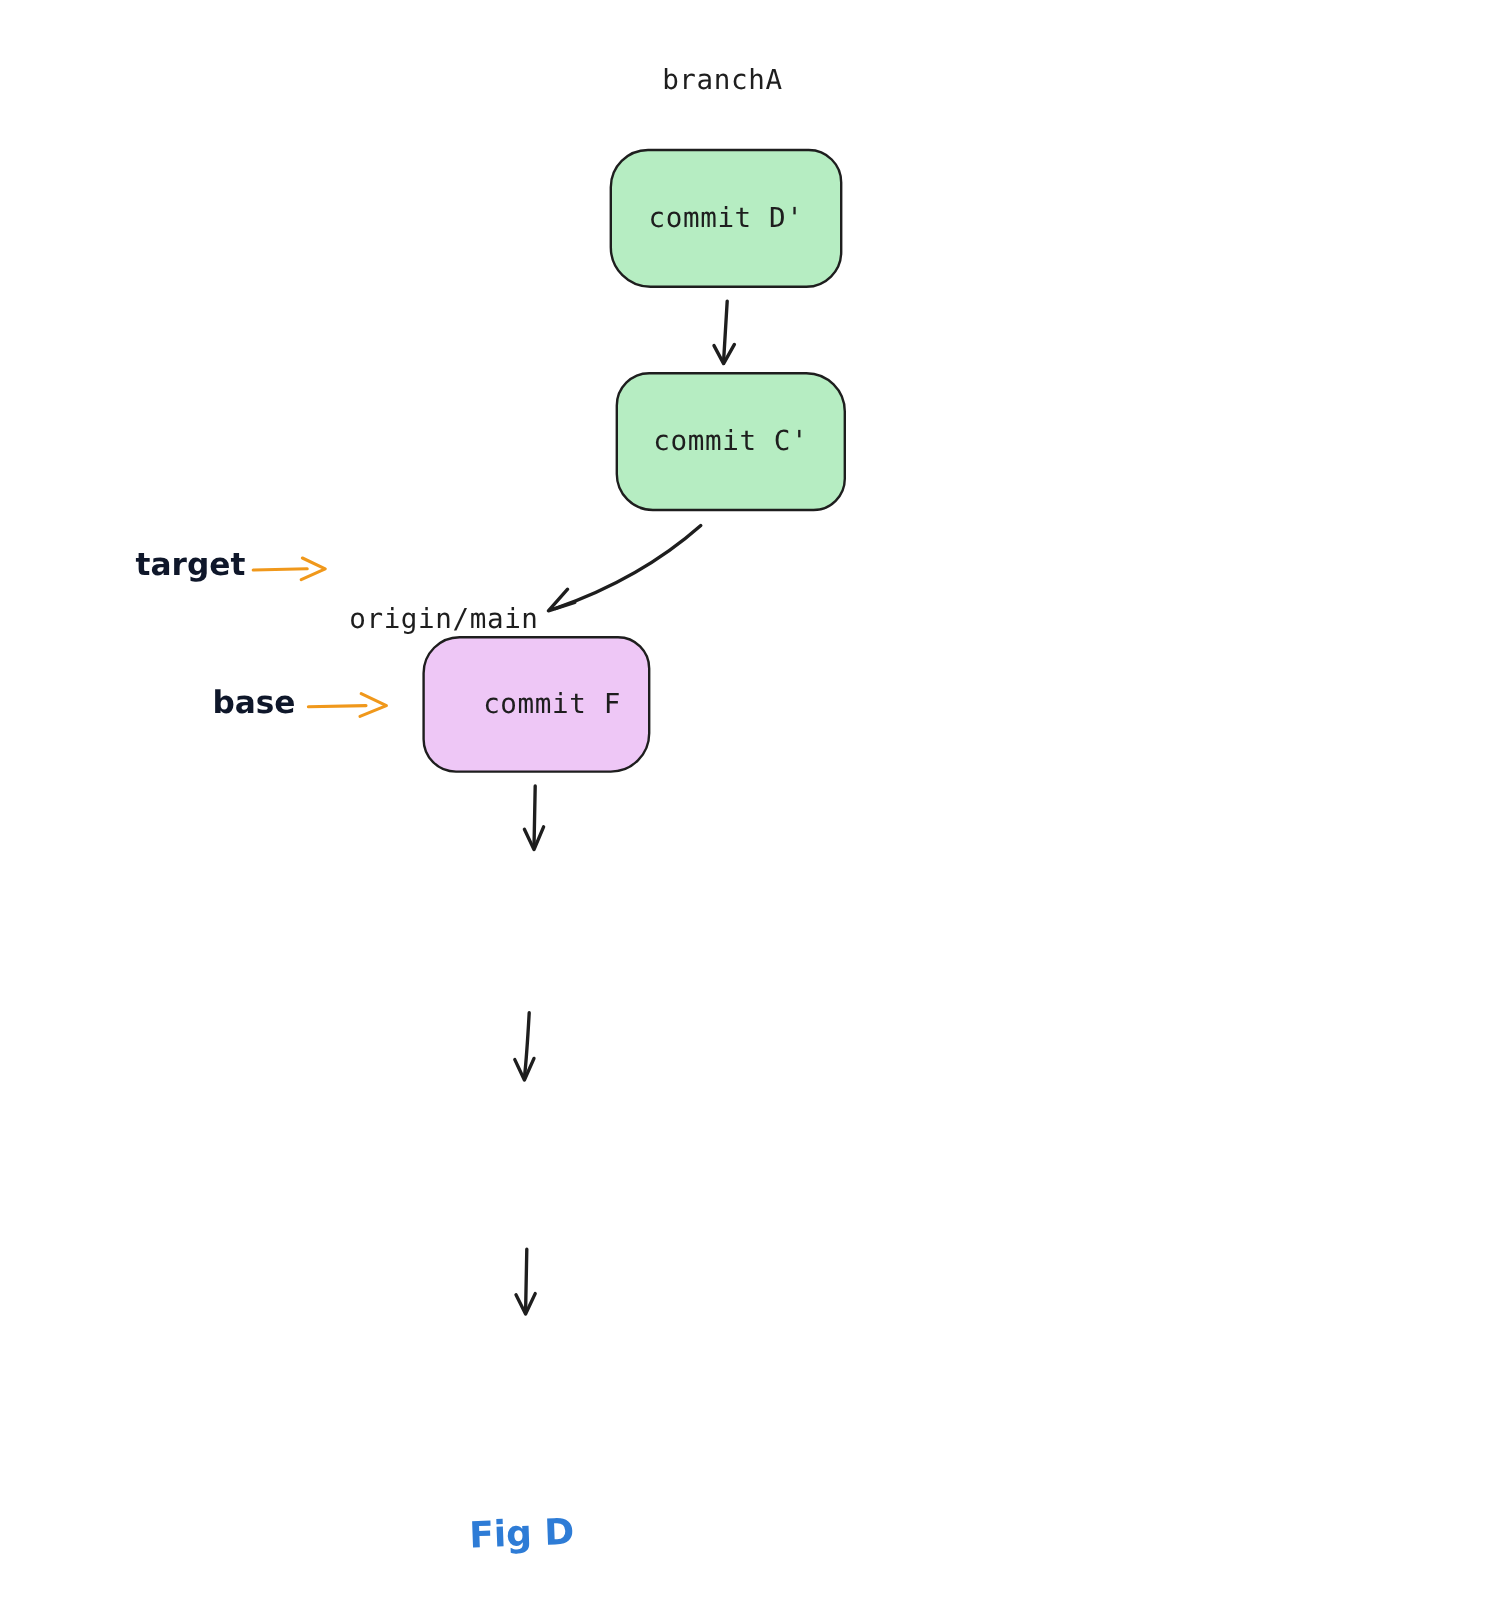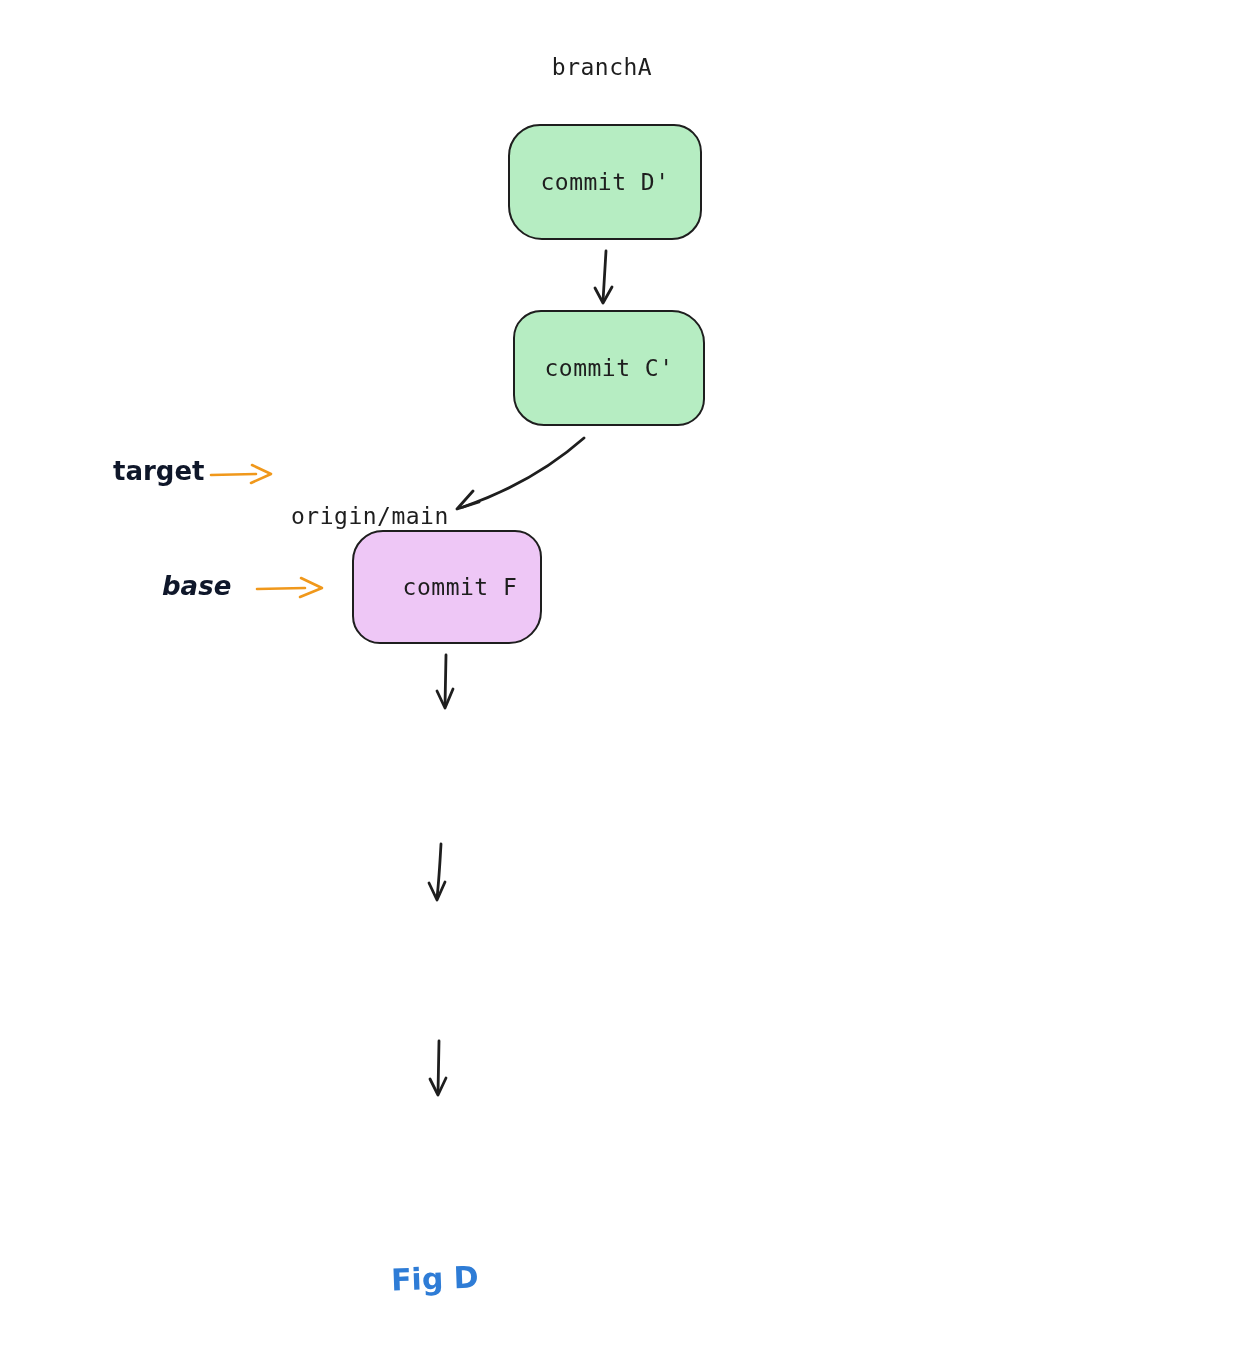--- a/index.html
+++ b/index.html
@@ -96,21 +96,21 @@
   </div>
 
   <div class="node green r2" style="left:503px; top:310px; width:192px; height:116px;margin-left:10px;">
     <span>commit C'</span>
   </div>
 
   <div class="txt hand orange" style="left:113px; top:456px;">target</div>
 
   <div class="txt mono" style="left:291px; top:459px;margin-top:44px;">origin/main</div>
 
-  <div class="txt hand orange" style="left:162px; top:571px;font-style:italic;">base</div>
+  <div class="txt hand orange" style="left:177px; top:571px;">base</div>
 
   <div class="node purple r3" style="left:352px; top:530px; width:190px; height:114px;">
     <span>commit F</span>
   </div>
 
 
 
 
   <div class="txt hand caption" style="left:391px; top:1261px;">Fig D</div>
 

